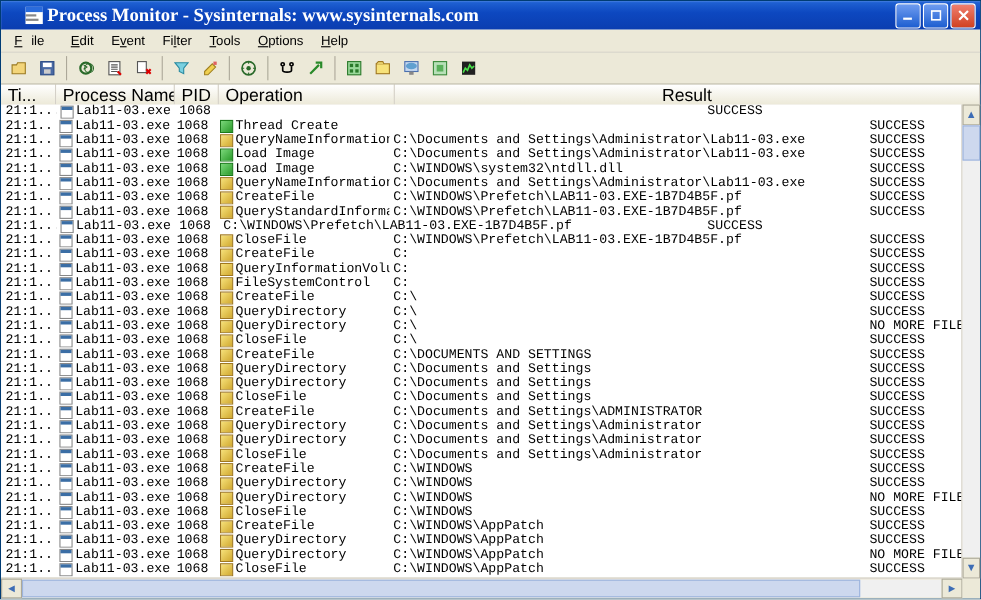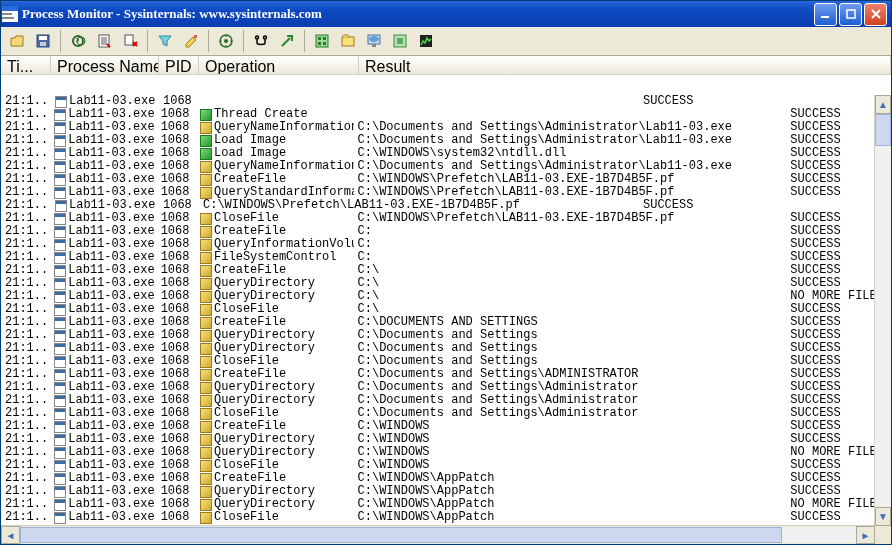--- a/index.html
+++ b/index.html
@@ -1,17 +1,17 @@
 <!DOCTYPE html>
 <html><head>
 <meta charset="utf-8">
 <style>
   html,body{margin:0;padding:0;font-family:Tahoma,Arial,sans-serif;font-size:11px;background:#ece9d8;overflow:hidden}
   .window{width:892px;height:545px;position:relative;background:#fff;border:1px solid #003c74;box-sizing:border-box}
-  .titlebar{height:26px;background:linear-gradient(to bottom,#2a6bdb 0%,#1d5ed0 8%,#0d48c0 40%,#0b3db0 100%);display:flex;align-items:center;color:#fff;font-weight:bold;padding-left:1px;font-size:13px;font-family:"Trebuchet MS",Tahoma}
+  .titlebar{height:26px;background:linear-gradient(to bottom,#2a6bdb 0%,#1d5ed0 8%,#0d48c0 40%,#0b3db0 100%);display:flex;align-items:center;color:#fff;font-weight:bold;padding-left:22px;font-size:17px;font-family:"Trebuchet MS",Tahoma}
   .titlebar .ticon{width:16px;height:16px;margin-right:4px;display:inline-flex;align-items:center;justify-content:center}
   .titlebar .tbtns{margin-left:auto;display:flex;gap:2px;padding-right:4px}
   .tbtn{width:21px;height:21px;border:1px solid #fff;border-radius:3px;background:linear-gradient(to bottom,#6f9cf0,#1d5ed0);display:flex;align-items:center;justify-content:center;color:#fff;font-family:Arial;font-size:12px;font-weight:bold}
   .tbtn.close{background:linear-gradient(to bottom,#f08070,#d04020)}
   .menubar{height:20px;background:#ece9d8;display:flex;align-items:center;padding-left:4px;border-bottom:1px solid #d4d0c8;font-size:12px}
   .menubar span{padding:2px 8px;cursor:default}
   .menubar span u{text-decoration:underline}
   .toolbar{height:28px;background:#ece9d8;display:flex;align-items:center;padding-left:4px;border-bottom:1px solid #aca899;gap:2px}
   .tb-btn{width:22px;height:22px;display:flex;align-items:center;justify-content:center;border:1px solid transparent}
   .tb-sep{width:1px;height:22px;background:#aca899;margin:0 3px}
@@ -69,20 +69,29 @@
           </svg>
         </div>
       <div class="tbtn close">
           <svg width="10" height="10">
             <path d="M1 1L9 9M9 1L1 9" stroke="#fff" stroke-width="2"></path>
           </svg>
         </div>
     </div>
   </div>
 
+  <div class="menubar">
+    <span><u>F</u><span title="File">ile</span></span>
+    <span><u>E</u>dit</span>
+    <span>E<u>v</u>ent</span>
+    <span>Fi<u>l</u>ter</span>
+    <span><u>T</u>ools</span>
+    <span><u>O</u>ptions</span>
+    <span><u>H</u>elp</span>
+  </div>
 
   <div class="toolbar">
     <div class="tb-btn">
         <svg width="16" height="16">
           <path d="M2 5h4l1-2h7v10H2z" fill="#f3d57a" stroke="#9a7a20"></path>
         </svg>
       </div>
     <div class="tb-btn">
         <svg width="16" height="16">
           <rect x="2" y="2" width="12" height="12" fill="#4a6aa5" stroke="#2a4a85"></rect>
@@ -177,21 +186,21 @@
           <path d="M3 12l2-4 2 2 2-5 2 3 2-2" fill="none" stroke="#4ae04a" stroke-width="1.5"></path>
         </svg>
       </div>
   </div>
 
   <div class="header">
     <div class="col" style="width:50px">Ti...</div>
     <div class="col" style="width:108px">Process Name</div>
     <div class="col" style="width:40px">PID</div>
     <div class="col" style="width:160px">Operation</div>
-    <div class="col" style="flex:1;text-align:left">Result</div>
+    <div class="col" style="flex:1;text-align:center">Result</div>
   </div>
 
   <div class="body" id="body">
       <div class="row">
         <div class="c c-time">21:1...</div>
         <div class="c c-proc"><span class="ic ic-app"></span>Lab11-03.exe</div>
         <div class="c c-pid">1068</div>
         <div class="c c-path"></div>
         <div class="c c-res">SUCCESS</div>
       </div>

